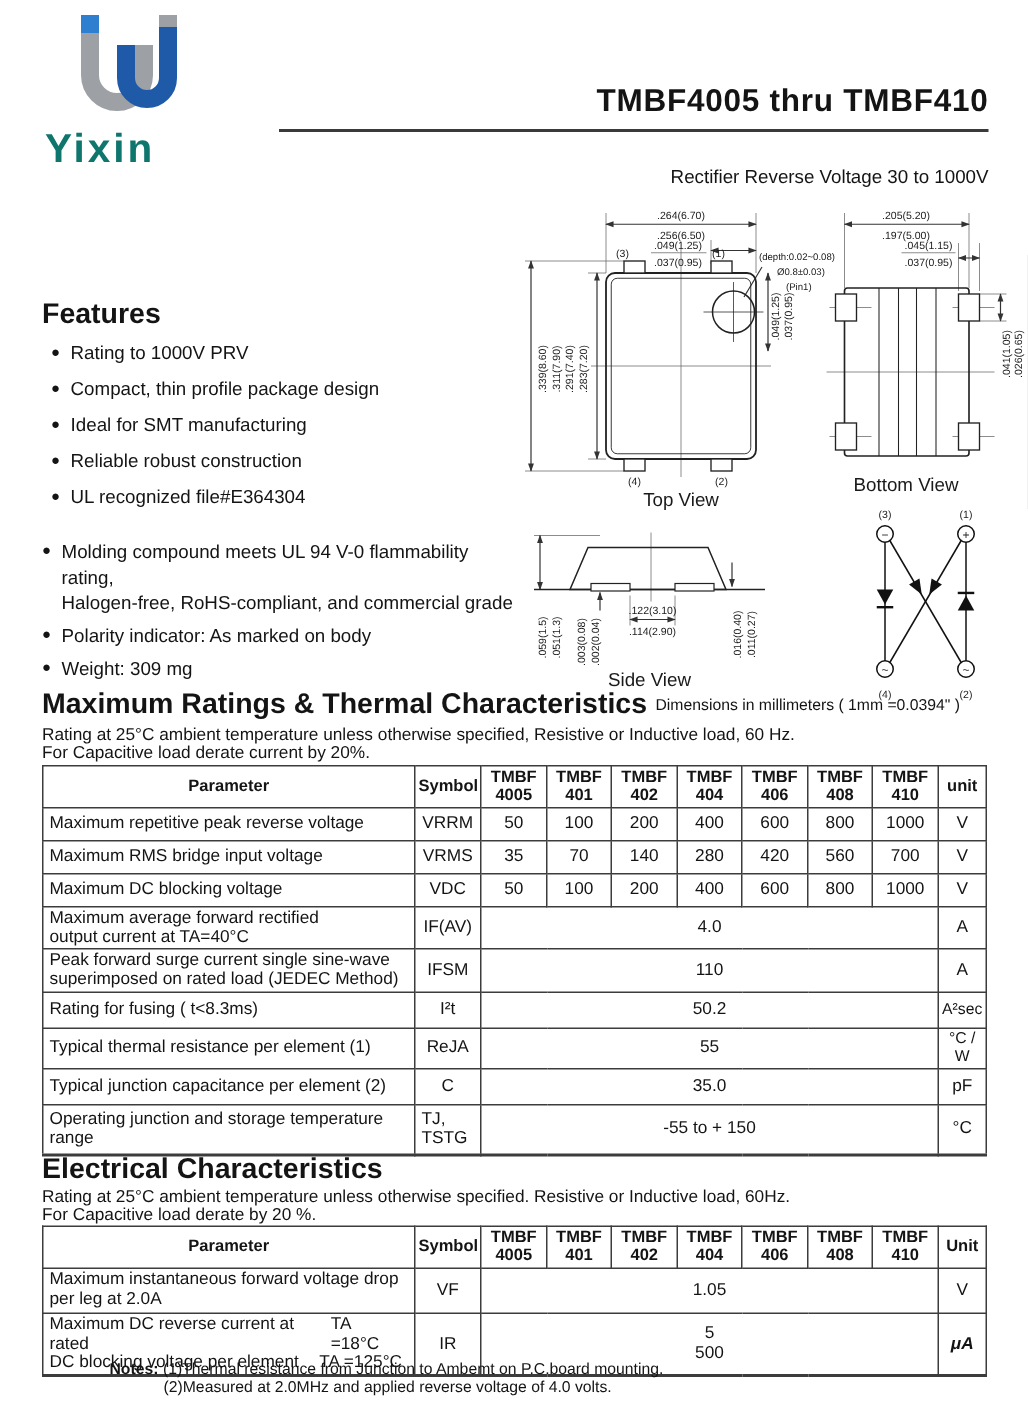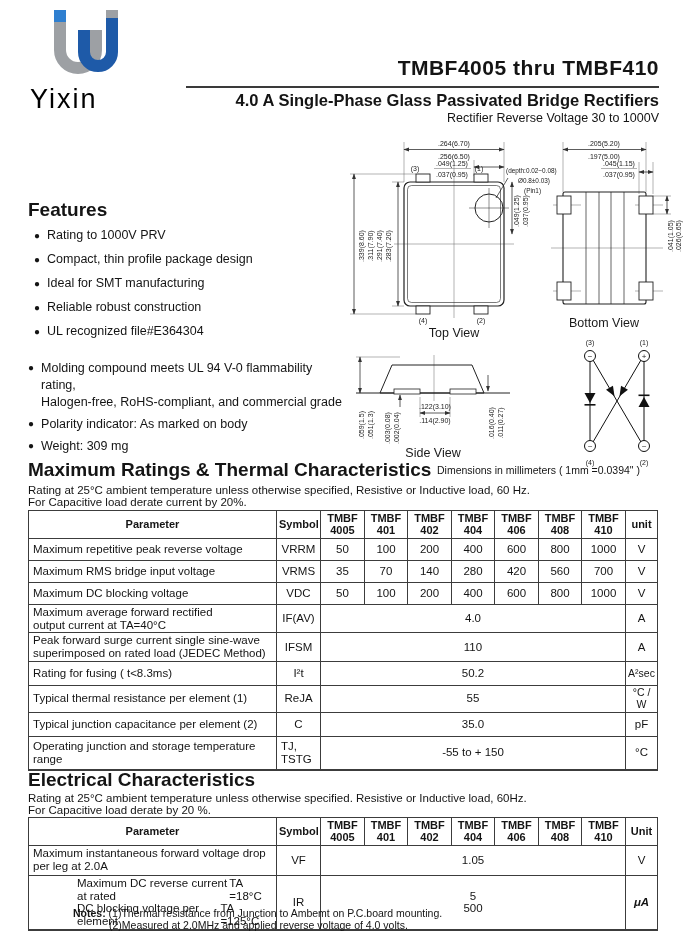--- a/index.html
+++ b/index.html
@@ -1,21 +1,21 @@
 <!DOCTYPE html>
 <html><head>
 <meta charset="utf-8">
 <style>
   html,body{margin:0;padding:0;background:#e8e8e8;}
   .page{position:relative;width:685px;height:936px;background:#fff;color:#141414;
         font-family:"Liberation Sans","DejaVu Sans",sans-serif;overflow:hidden;margin:0 auto;}
   .abs{position:absolute;}
   .pre{white-space:pre-line;}
   
-  .brand{left:30px;top:84px;font-size:27px;font-weight:normal;color:#000000;letter-spacing:2px;}
+  .brand{left:30px;top:84px;font-size:27px;font-weight:bold;color:#0f766e;letter-spacing:2px;}
   .title{right:26px;top:56px;font-size:21px;font-weight:bold;letter-spacing:0.5px;}
   .title-rule{left:186px;right:26px;top:86px;height:2px;background:#3a3a3a;}
   .subtitle{right:26px;top:91px;font-size:16.5px;font-weight:bold;}
   .subtitle2{right:26px;top:111px;font-size:12.5px;}
   
   .h1{font-size:19px;font-weight:bold;}
   .cond{font-size:11.5px;line-height:1.1;}
   
   .blist{list-style:none;margin:0;padding:0;font-size:12.5px;}
   .blist li{display:flex;gap:7px;align-items:flex-start;}
@@ -23,21 +23,21 @@
   .feat li{margin-bottom:9px;line-height:14px;}
   .mech li{margin-bottom:5px;line-height:17px;}
   
   table.spec{border-collapse:collapse;table-layout:fixed;width:629px;}
   table.spec td{border:1px solid #3c3c3c;padding:1px 4px;font-size:11.5px;line-height:1.12;
                 vertical-align:middle;overflow:hidden;}
   table.spec tr.thead td{font-weight:bold;font-size:11px;text-align:center;padding:1px 2px;}
   table.spec td.l{text-align:left;}
   table.spec td.c{text-align:center;}
   table.spec{border-bottom:2px solid #3c3c3c;border-top:1.5px solid #3c3c3c;}
-  .pline{display:flex;justify-content:space-between;padding-right:4px;margin-left:44px;}
+  .pline{display:flex;justify-content:space-between;padding-right:4px;}
   
   .notes{font-size:10.5px;line-height:1.15;margin-left:45px;}
   .notes .nl{font-weight:bold;}
   
   svg text{font-family:"Liberation Sans","DejaVu Sans",sans-serif;font-size:7px;fill:#1a1a1a;}
   svg text.cap{font-size:12.5px;fill:#1a1a1a;}
   svg text.t6{font-size:6.4px;}
   .dimnote{left:437px;top:464px;font-size:10.5px;}
 </style>
 </head>
@@ -47,21 +47,20 @@
 
   <svg class="abs" style="left:32px;top:6px" width="108" height="78" viewBox="0 0 108 78">
     <path d="M28 6 V44 a18 18 0 0 0 36 0 V24" fill="none" stroke="#9da0a4" stroke-width="12"></path>
     <path d="M28 4 V16" fill="none" stroke="#2f7fd0" stroke-width="12"></path>
     <path d="M52 24 V46 a14 14 0 0 0 28 0 V4" fill="none" stroke="#1e5aa8" stroke-width="12"></path>
     <path d="M80 4 V12" fill="none" stroke="#9da0a4" stroke-width="12"></path>
   </svg>
   <div class="abs brand">Yixin</div>
   <div class="abs title">TMBF4005 thru TMBF410</div>
   <div class="abs title-rule"></div>
-  <div class="abs subtitle">4.0  A Single-Phase Glass Passivated Bridge Rectifiers</div>
   <div class="abs subtitle2">Rectifier Reverse Voltage 30 to 1000V</div>
 
   <div class="abs h1" style="left:28px;top:199px">Features</div>
   <ul class="abs blist feat" style="left:34px;top:228px;width:300px">
     <li>
         <span class="bullet">●</span>
         <span class="pre">Rating to 1000V PRV</span>
       </li>
     <li>
         <span class="bullet">●</span>

